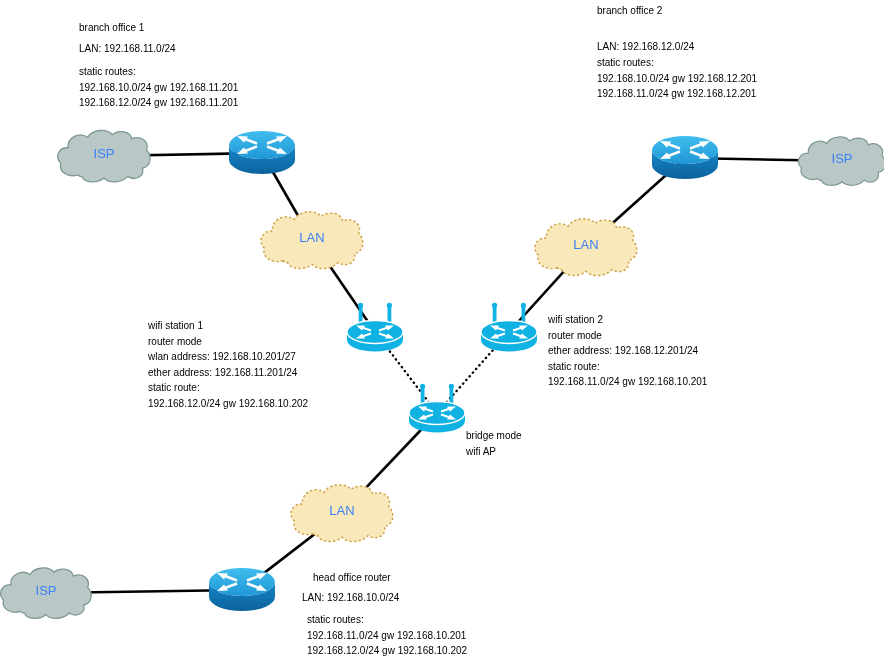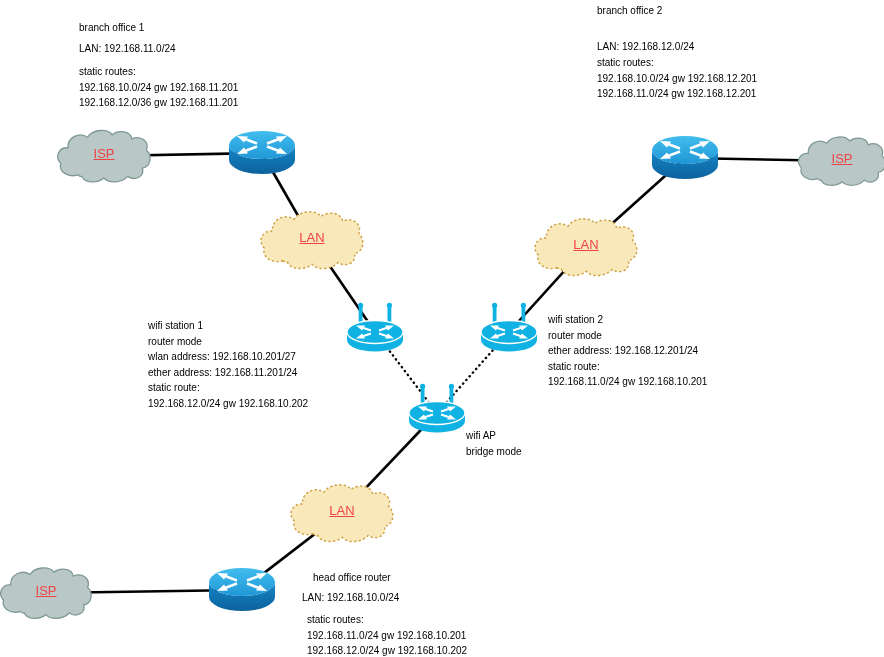--- a/index.html
+++ b/index.html
@@ -4,21 +4,21 @@
 <style>
   html,body{margin:0;padding:0;background:#fff;}
   .canvas{position:relative;width:884px;height:657px;background:#fff;overflow:hidden;
           font-family:"Liberation Sans",sans-serif;}
   svg.links{position:absolute;left:0;top:0;z-index:1;}
   svg.links line.s{stroke:#000;stroke-width:2.6;}
   svg.links line.d{stroke:#000;stroke-width:2.4;stroke-dasharray:0.3 4.6;stroke-linecap:round;}
   .node{position:absolute;z-index:2;}
   .node svg{display:block;width:100%;height:100%;overflow:visible;}
   .cloud .cloud-label{position:absolute;left:0;top:0;right:0;bottom:6px;display:flex;
-          align-items:center;justify-content:center;font-size:13px;color:#ef4444;text-decoration:underline;}
+          align-items:center;justify-content:center;font-size:13px;color:#3b82f6;}
   .cloud.isp svg{--cf:#b9c8c7;--cs:#7e9894;--cd:0;}
   .cloud.lan svg{--cf:#f9e8ba;--cs:#ce9f40;--cd:2.5 2.6;}
   .tb{position:absolute;z-index:3;font-size:10px;line-height:15.6px;color:#000;
       white-space:nowrap;}
   .mt2{margin-top:20px;} .mt1{margin-top:1px;} .mt4{margin-top:4px;}
   .mt5{margin-top:5px;} .mt7{margin-top:7px;} .mt8{margin-top:8px;}
 </style>
 </head>
 <body>
 
@@ -162,21 +162,21 @@
     <svg viewBox="0 0 62 52">
         <use href="#wifi"></use>
       </svg>
   </div>
 
   <div class="tb" style="left:79px;top:20px">
     <div>branch office 1</div>
     <div class="mt5">LAN: 192.168.11.0/24</div>
     <div class="mt8">static routes:</div>
     <div>192.168.10.0/24 gw 192.168.11.201</div>
-    <div>192.168.12.0/36 gw 192.168.11.201</div>
+    <div>192.168.12.0/24 gw 192.168.11.201</div>
   </div>
 
   <div class="tb" style="left:597px;top:3px">
     <div>branch office 2</div>
     <div class="mt2">LAN: 192.168.12.0/24</div>
     <div class="mt1">static routes:</div>
     <div>192.168.10.0/24 gw 192.168.12.201</div>
     <div>192.168.11.0/24 gw 192.168.12.201</div>
   </div>
 
@@ -191,22 +191,22 @@
 
   <div class="tb" style="left:548px;top:312px">
     <div>wifi station 2</div>
     <div>router mode</div>
     <div>ether address: 192.168.12.201/24</div>
     <div>static route:</div>
     <div>192.168.11.0/24 gw 192.168.10.201</div>
   </div>
 
   <div class="tb" style="left:466px;top:428px">
+    <div>bridge mode</div>
     <div>wifi AP</div>
-    <div>bridge mode</div>
   </div>
 
   <div class="tb" style="left:302px;top:570px">
     <div style="margin-left:11px">head office router</div>
     <div class="mt4">LAN: 192.168.10.0/24</div>
     <div class="mt7" style="margin-left:5px">static routes:</div>
     <div style="margin-left:5px">192.168.11.0/24 gw 192.168.10.201</div>
     <div style="margin-left:5px">192.168.12.0/24 gw 192.168.10.202</div>
   </div>
 

